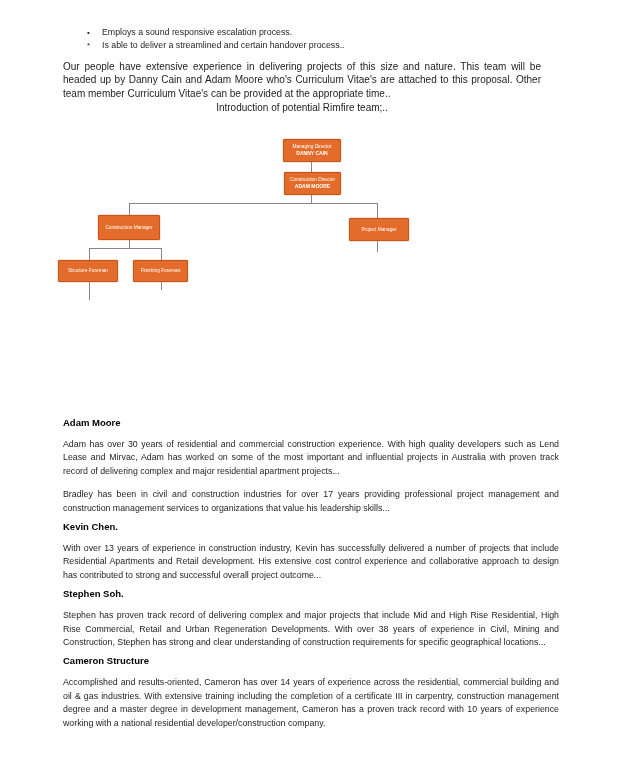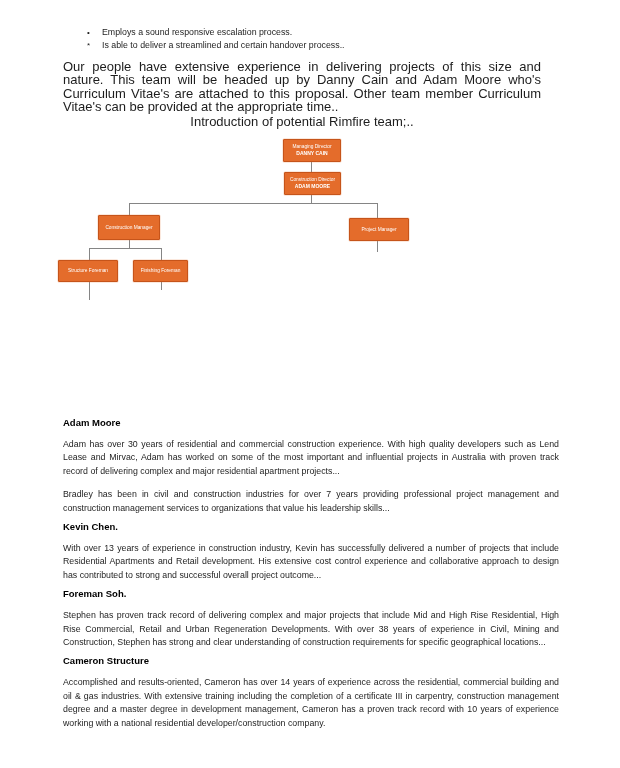--- a/index.html
+++ b/index.html
@@ -10,21 +10,21 @@
     color: #1d1d1d;
     overflow: hidden;
   }
   .page { position: relative; width: 620px; height: 768px; background: #ffffff; }
 
   
   .top-text { position: absolute; left: 63px; right: 61px; top: 26px; }
   .bullet-row { display: flex; align-items: baseline; line-height: 13px; font-size: 8.8px; }
   .bullet-glyph { display: inline-block; margin-left: 24px; width: 15px; flex: 0 0 15px; font-size: 8px; color: #1d1d1d; }
   .para {
-    font-size: 13px; line-height: 13.4px;
+    font-size: 10px; line-height: 13.4px;
     text-align: justify; text-justify: inter-word;
     margin: 8px 18px 0 0;
   }
   .para.no-justify { text-align: center; margin-top: 1px; }
 
   
   .orgchart { position: absolute; left: 0; top: 0; width: 620px; height: 310px; }
   .orgchart svg { position: absolute; left: 0; top: 0; }
   .obox {
     position: absolute;
@@ -117,28 +117,28 @@
       <div class="t">Finishing Foreman</div>
     </div>
   </div>
 
   <div class="bios">
     <div class="bio">
       <div class="bio-name">Adam Moore</div>
       <p class="bio-text">Adam has over 30 years of residential and commercial construction experience. With high quality developers such as Lend Lease and Mirvac, Adam has worked on some of the most important and influential projects in Australia with proven track record of delivering complex and major residential apartment projects...</p>
     </div>
     <div class="bio">
-      <p class="bio-text">Bradley has been in civil and construction industries for over 7 years providing professional project management and construction management services to organizations that value his leadership skills...</p>
+      <p class="bio-text">Bradley has been in civil and construction industries for over 17 years providing professional project management and construction management services to organizations that value his leadership skills...</p>
     </div>
     <div class="bio">
       <div class="bio-name">Kevin Chen.</div>
       <p class="bio-text">With over 13 years of experience in construction industry, Kevin has successfully delivered a number of projects that include Residential Apartments and Retail development. His extensive cost control experience and collaborative approach to design has contributed to strong and successful overall project outcome...</p>
     </div>
     <div class="bio">
-      <div class="bio-name">Foreman Soh.</div>
+      <div class="bio-name">Stephen Soh.</div>
       <p class="bio-text">Stephen has proven track record of delivering complex and major projects that include Mid and High Rise Residential, High Rise Commercial, Retail and Urban Regeneration Developments. With over 38 years of experience in Civil, Mining and Construction, Stephen has strong and clear understanding of construction requirements for specific geographical locations...</p>
     </div>
     <div class="bio">
       <div class="bio-name">Cameron Structure</div>
       <p class="bio-text">Accomplished and results-oriented, Cameron has over 14 years of experience across the residential, commercial building and oil &amp; gas industries. With extensive training including the completion of a certificate III in carpentry, construction management degree and a master degree in development management, Cameron has a proven track record with 10 years of experience working with a national residential developer/construction company.</p>
     </div>
   </div>
 
 </div>
 

